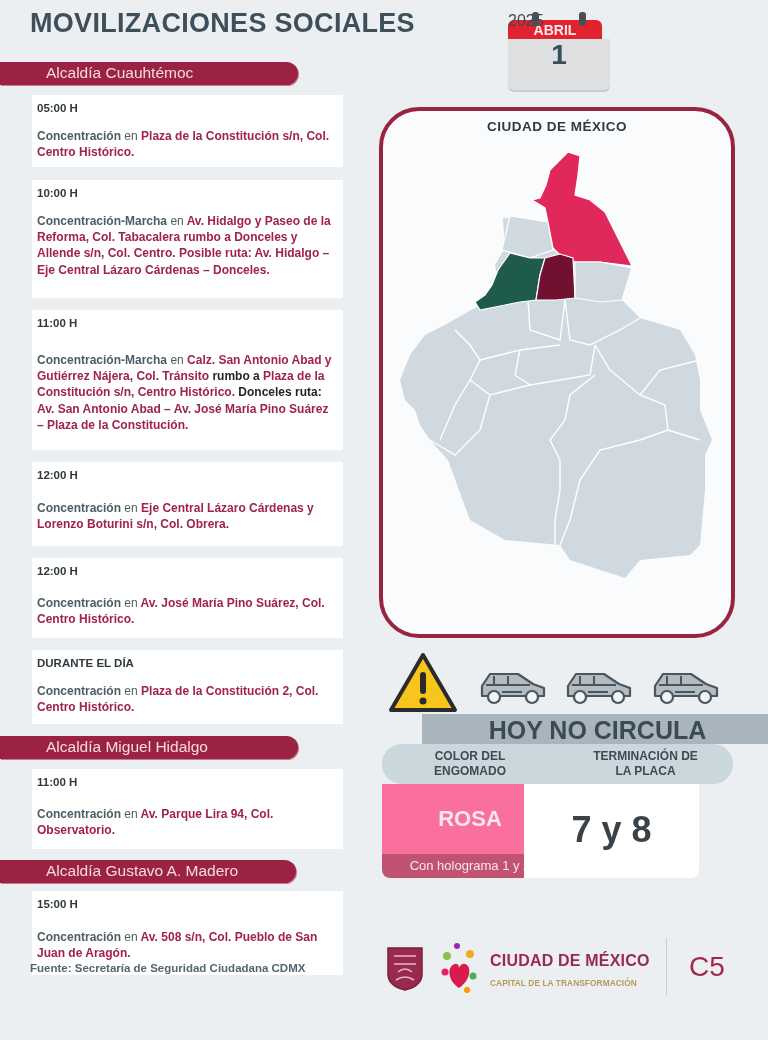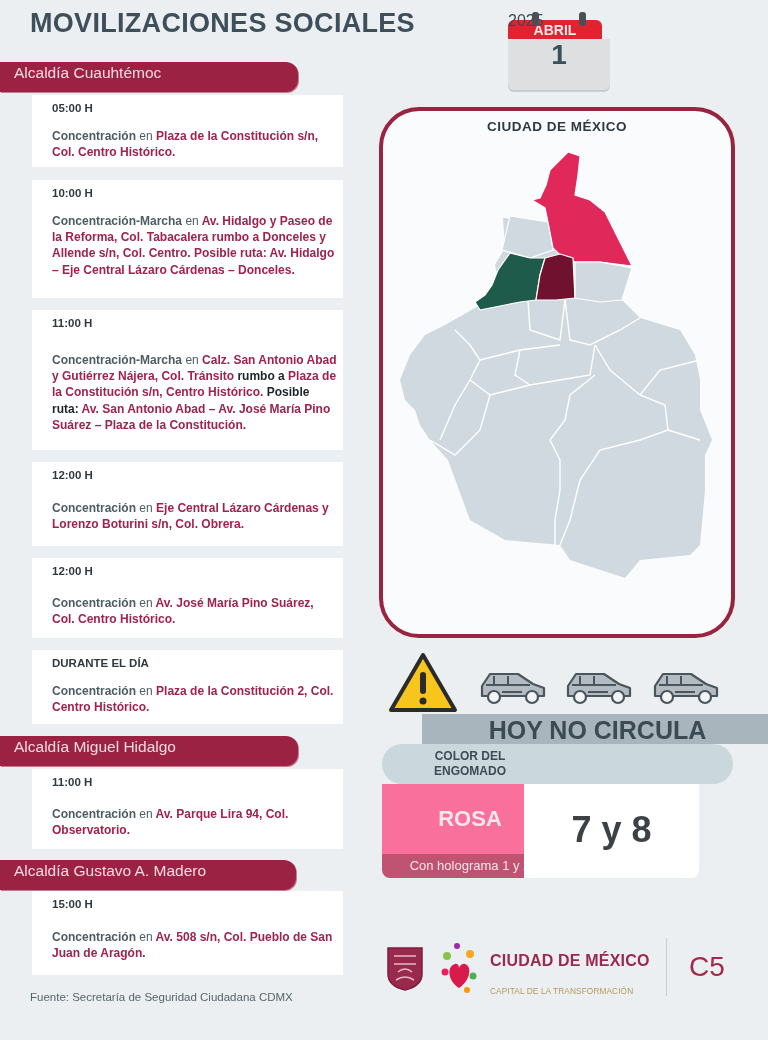--- a/index.html
+++ b/index.html
@@ -9,45 +9,45 @@
     font-family: "Liberation Sans", sans-serif;
     position: relative;
     color: #3d4a52;
   }
   .title {
     position: absolute; left: 30px; top: 8px;
     font-size: 27px; font-weight: bold; color: #3e4f5c;
     letter-spacing: 0.3px;
   }
   .alc-banner {
-    position: absolute; left: 0; height: 30px;
+    position: absolute; left: 0; height: 23px;
     background: #9b2242; color: #f3dbe2;
     border-radius: 0 12px 12px 0;
-    font-size: 15.5px; padding-left: 14px; line-height: 21px;
+    font-size: 15.5px; padding-left: 46px; line-height: 21px;
     box-shadow: 1px 1px 0 #c97a90;
   }
   .card {
     position: absolute; left: 32px; width: 311px;
     background: #ffffff;
-    padding: 7px 5px 0 20px;
+    padding: 7px 5px 0 5px;
   }
   .card .time {
     font-size: 11.5px; font-weight: bold; color: #2f3a40;
     height: 26px;
   }
   .card .desc {
     font-size: 12px; font-weight: bold; line-height: 16.2px;
     color: #a0234c;
   }
   .card .desc .kind { color: #4e5c64; }
   .card .desc .en { color: #4e5c64; font-weight: normal; }
   .card .desc .blk { color: #1e2428; }
   .fuente {
-    position: absolute; left: 30px; top: 991px;
-    font-size: 11.5px; font-weight: normal; color: #55656e;
+    position: absolute; left: 30px; top: 962px;
+    font-size: 11.5px; font-weight: bold; color: #55656e;
   }
   
   .cal {
     position: absolute; left: 508px; top: 12px; width: 102px; height: 70px;
   }
   .cal .ring { position: absolute; top: 0; width: 7px; height: 14px; background: #4a4f55; border-radius: 3px; z-index: 3; }
   .cal .head {
     position: absolute; top: 8px; left: 0; width: 94px; height: 19px;
     background: #e1232f; border-radius: 6px 6px 0 0;
     color: #fde9ea; font-weight: bold; font-size: 14px; text-align: center; line-height: 21px;
@@ -100,21 +100,21 @@
     background: #ffffff; border-radius: 0 0 8px 0;
     color: #3a4248; font-size: 36px; font-weight: bold; text-align: center; line-height: 92px;
   }
   
   .shield { position: absolute; left: 386px; top: 946px; }
   .heart { position: absolute; left: 437px; top: 938px; }
   .cdmx-logo {
     position: absolute; left: 490px; top: 952px;
   }
   .cdmx-logo .l1 { font-size: 16px; font-weight: bold; color: #9a2a4d; letter-spacing: 0.2px; }
-  .cdmx-logo .l2 { font-size: 8.3px; font-weight: normal; color: #b59a5a; margin-top: 16px; letter-spacing: 0.1px; }
+  .cdmx-logo .l2 { font-size: 8.3px; font-weight: bold; color: #b59a5a; margin-top: 8px; letter-spacing: 0.1px; }
   .vsep { position: absolute; left: 666px; top: 938px; width: 1px; height: 58px; background: #c8ced2; }
   .c5 { position: absolute; left: 689px; top: 951px; font-size: 28px; color: #a22a46; }
 </style>
 </head>
 <body>
 
 <div class="title">MOVILIZACIONES SOCIALES</div>
 
 <div class="cal">
   <div class="ring" style="left:24px"></div>
@@ -145,21 +145,21 @@
 </div>
 
 <div class="card" style="top:310px;height:140px">
   <div class="time" style="height:35px">11:00 H</div>
   <div class="desc">
     <span class="kind">Concentración-Marcha</span>
     <span class="en">en</span>
     <span>Calz. San Antonio Abad y Gutiérrez Nájera, Col. Tránsito</span>
     <span class="blk">rumbo a</span>
     <span>Plaza de la Constitución s/n, Centro Histórico.</span>
-    <span class="blk">Posible ruta:</span>
+    <span class="blk">Donceles ruta:</span>
     <span>Av. San Antonio Abad – Av. José María Pino Suárez – Plaza de la Constitución.</span>
   </div>
 </div>
 
 <div class="card" style="top:462px;height:84px">
   <div class="time" style="height:31px">12:00 H</div>
   <div class="desc">
     <span class="kind">Concentración</span>
     <span class="en">en</span>
     <span>Eje Central Lázaro Cárdenas y Lorenzo Boturini s/n, Col. Obrera.</span>
@@ -267,20 +267,24 @@
   <circle cx="16" cy="29" r="6" fill="#f3f4f5" stroke="#4b555c" stroke-width="2.2"></circle>
   <circle cx="54" cy="29" r="6" fill="#f3f4f5" stroke="#4b555c" stroke-width="2.2"></circle>
 </svg>
 
 <div class="hnc">HOY NO CIRCULA</div>
 <div class="hnc-sub">
   <div style="left:0;width:176px">
     <span>COLOR DEL</span><br>
     <span>ENGOMADO</span>
   </div>
+  <div style="left:176px;width:175px">
+    <span>TERMINACIÓN DE</span><br>
+    <span>LA PLACA</span>
+  </div>
 </div>
 <div class="rosa">ROSA</div>
 <div class="holo">Con holograma 1 y 2</div>
 <div class="placa">7 y 8</div>
 
 <svg class="shield" width="38" height="46" viewBox="0 0 38 46">
   <path d="M2 2 L36 2 L36 28 Q36 40 19 44 Q2 40 2 28 Z" fill="#9a2a4d" stroke="#7a1e3b" stroke-width="1.5"></path>
   <path d="M8 10 L30 10 M8 18 L30 18 M12 26 Q19 20 26 26 M10 34 Q19 28 28 34" stroke="#e7b8c6" stroke-width="1.6" fill="none"></path>
 </svg>
 <svg class="heart" width="44" height="58" viewBox="0 0 44 58">

